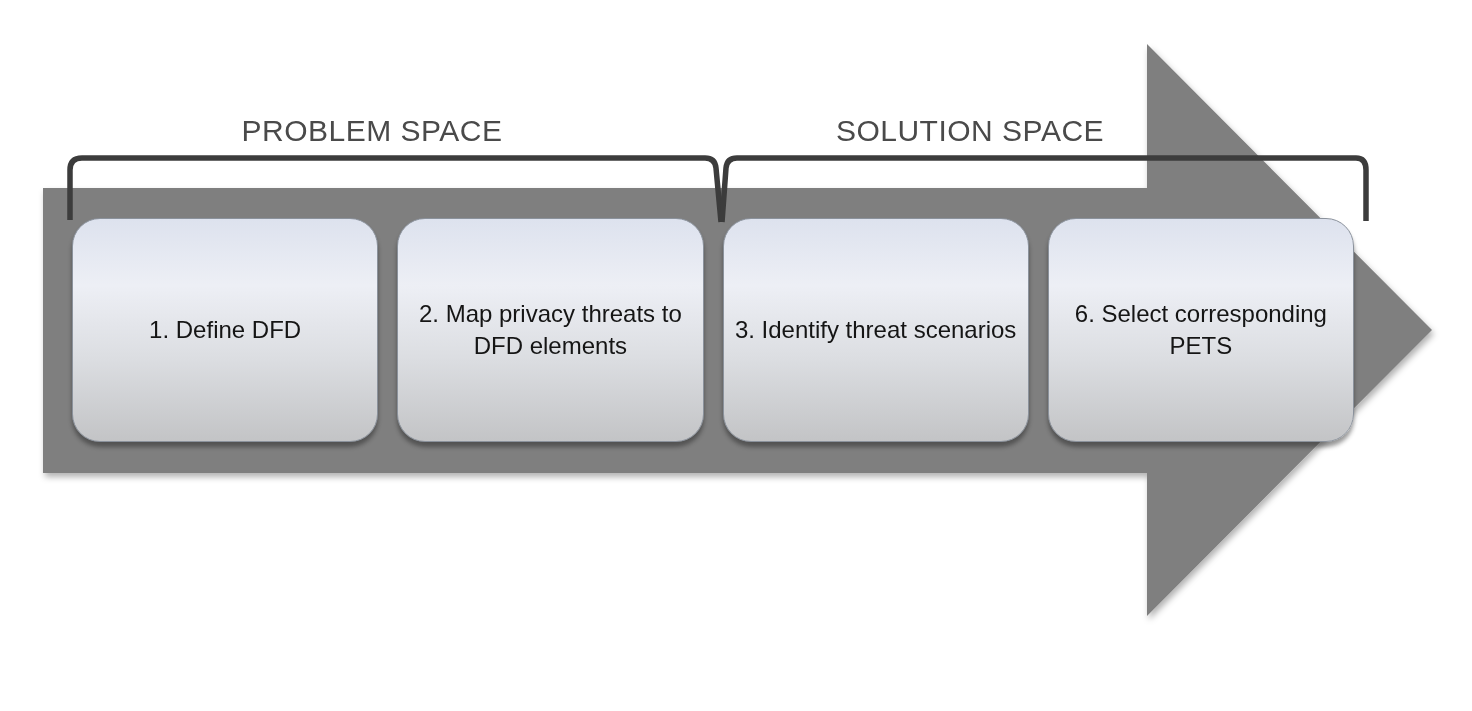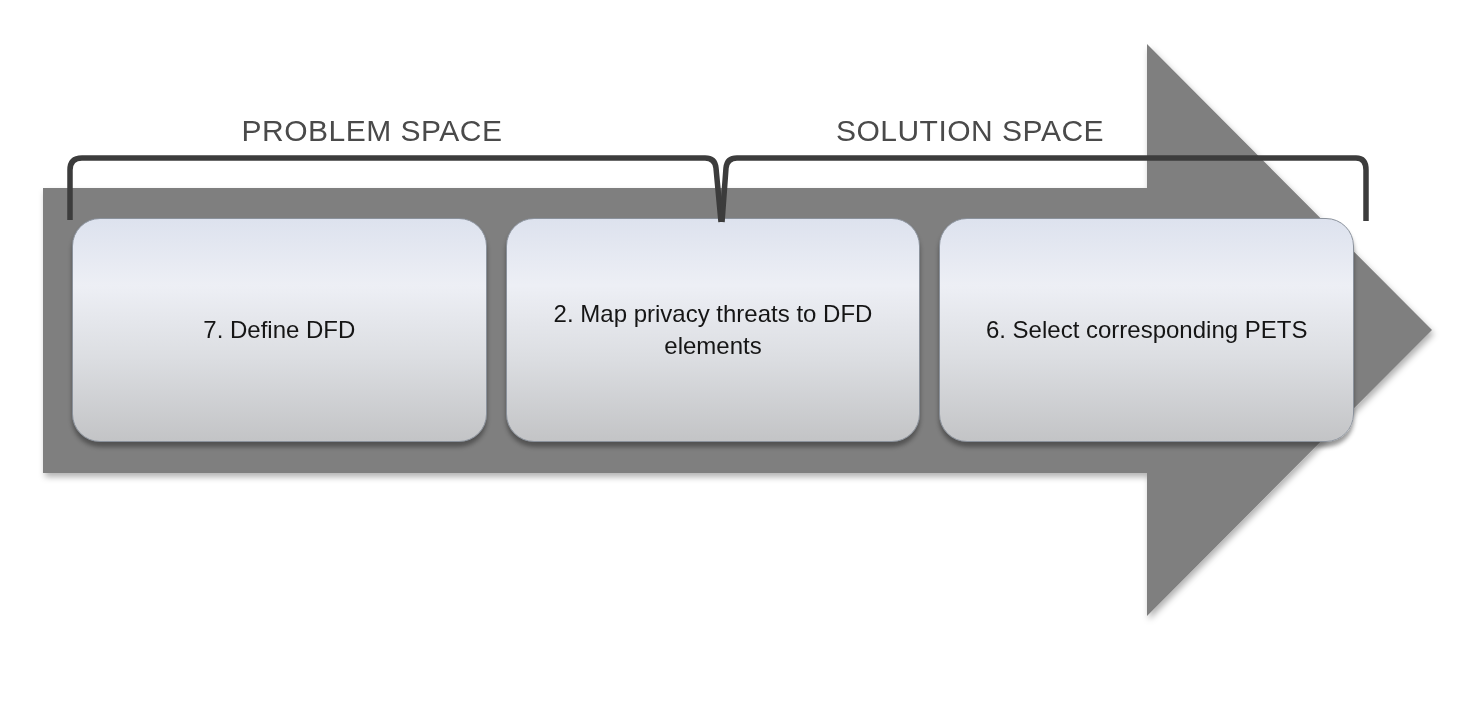--- a/index.html
+++ b/index.html
@@ -90,24 +90,27 @@
     <defs>
       <filter id="arrowShadow" x="-5%" y="-5%" width="115%" height="115%">
         <feDropShadow dx="2" dy="4" stdDeviation="3" flood-color="#000000" flood-opacity="0.3"></feDropShadow>
       </filter>
     </defs>
     <polygon class="arrow-shape" filter="url(#arrowShadow)" points="43,188 1147,188 1147,44 1432,330 1147,616 1147,473 43,473"></polygon>
   </svg>
 
   <div class="steps-row">
     <div class="step-box bold">
-      <span class="step-label">7. Define DFD</span>
+      <span class="step-label">1. Define DFD</span>
     </div>
     <div class="step-box bold">
       <span class="step-label">2. Map privacy threats to DFD elements</span>
+    </div>
+    <div class="step-box bold">
+      <span class="step-label">3. Identify threat scenarios</span>
     </div>
     <div class="step-box">
       <span class="step-label">6. Select corresponding PETS</span>
     </div>
   </div>
 
   <svg class="layer brackets-svg" viewBox="0 0 1472 711" width="1472" height="711" aria-hidden="true">
     <path class="bracket-path" d="M 70 220 L 70 170 Q 70 158 82 158 L 705 158 Q 715 158 716 168 L 721 222"></path>
     <path class="bracket-path" d="M 722 222 L 726 168 Q 727 158 737 158 L 1356 158 Q 1366 158 1366 170 L 1366 221"></path>
   </svg>

